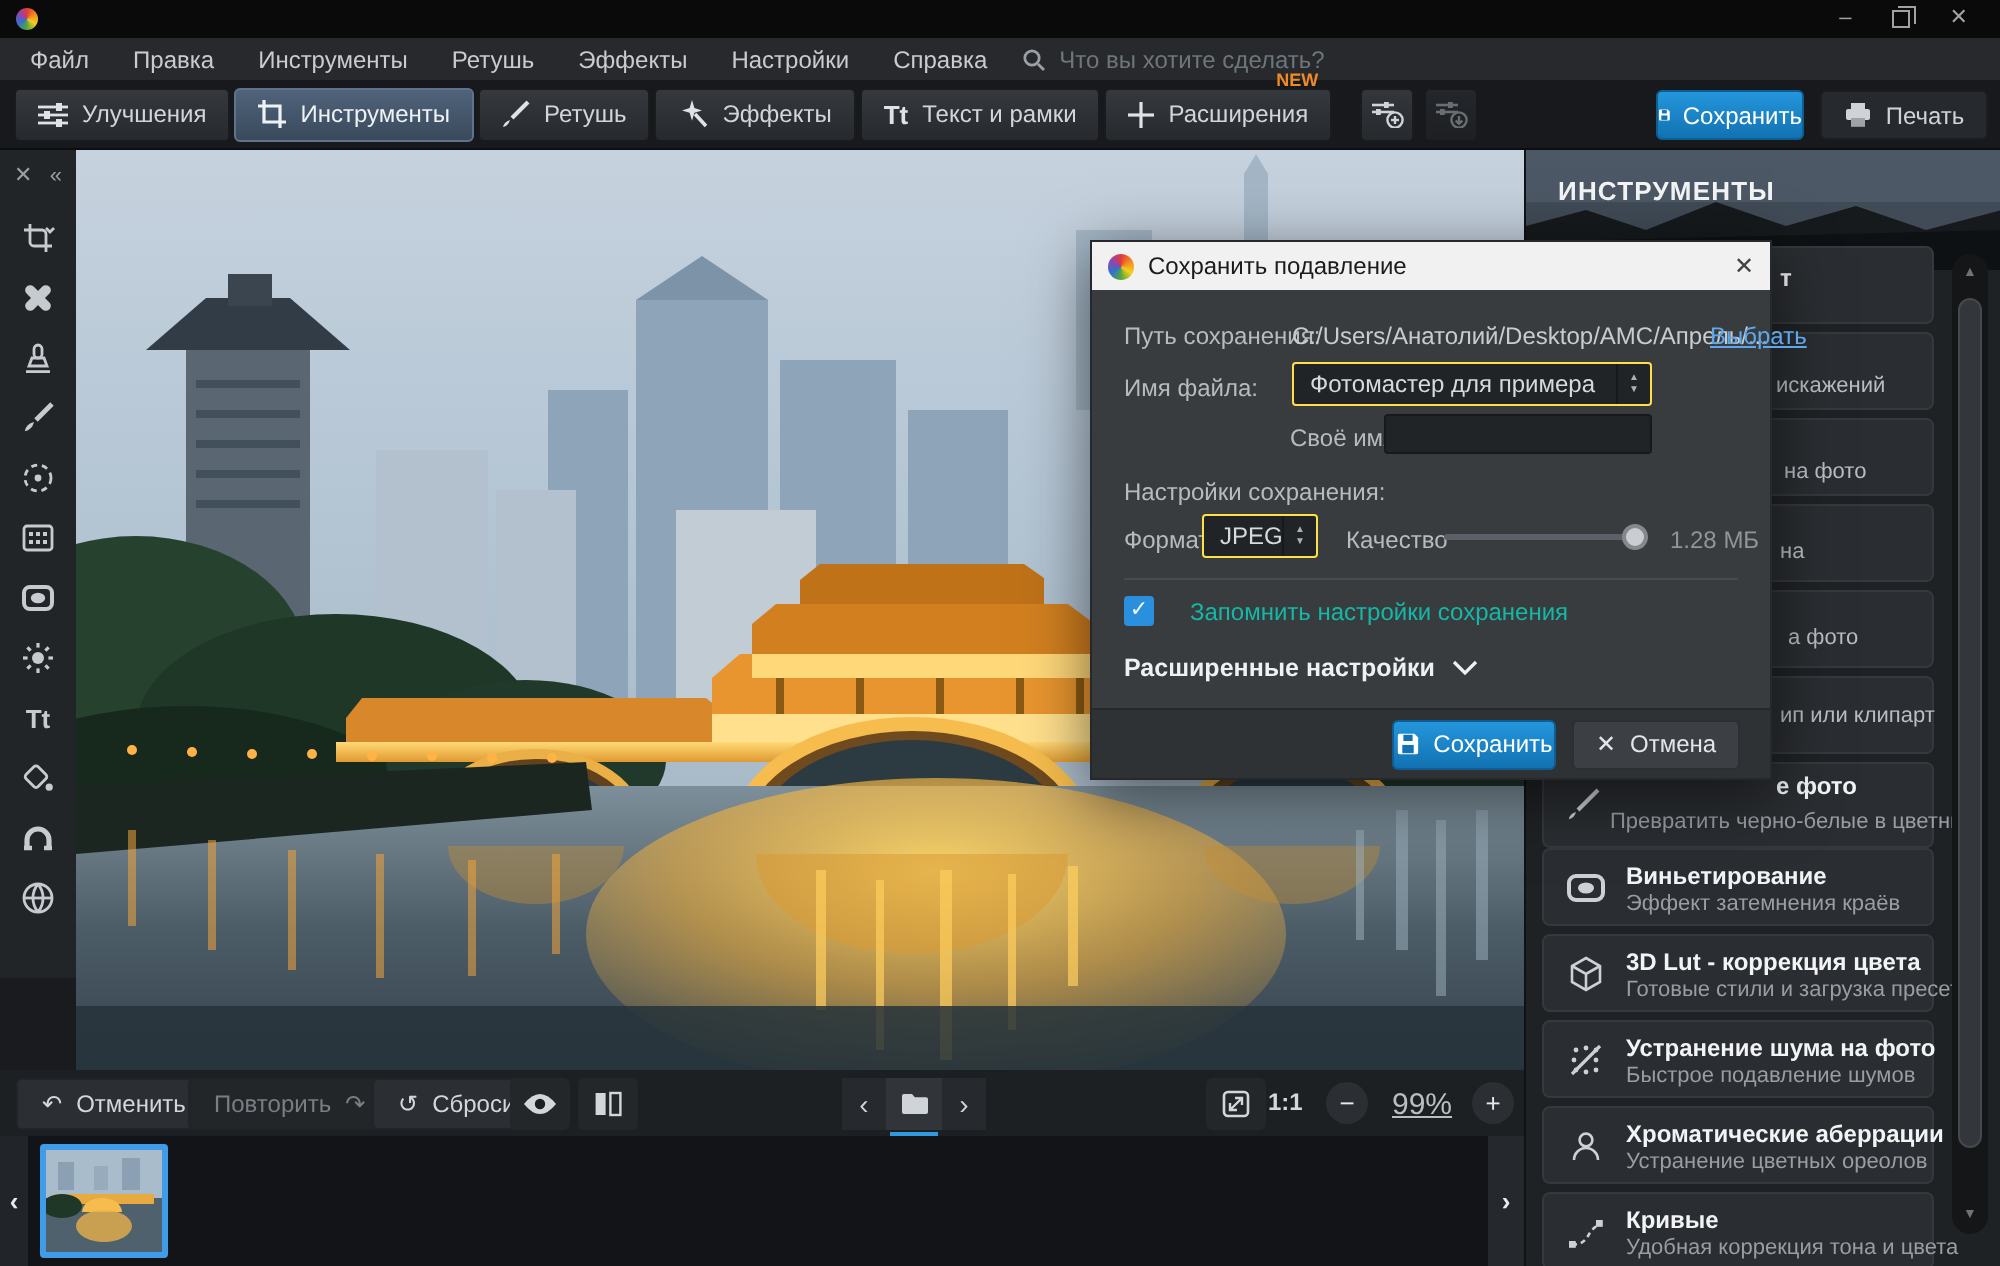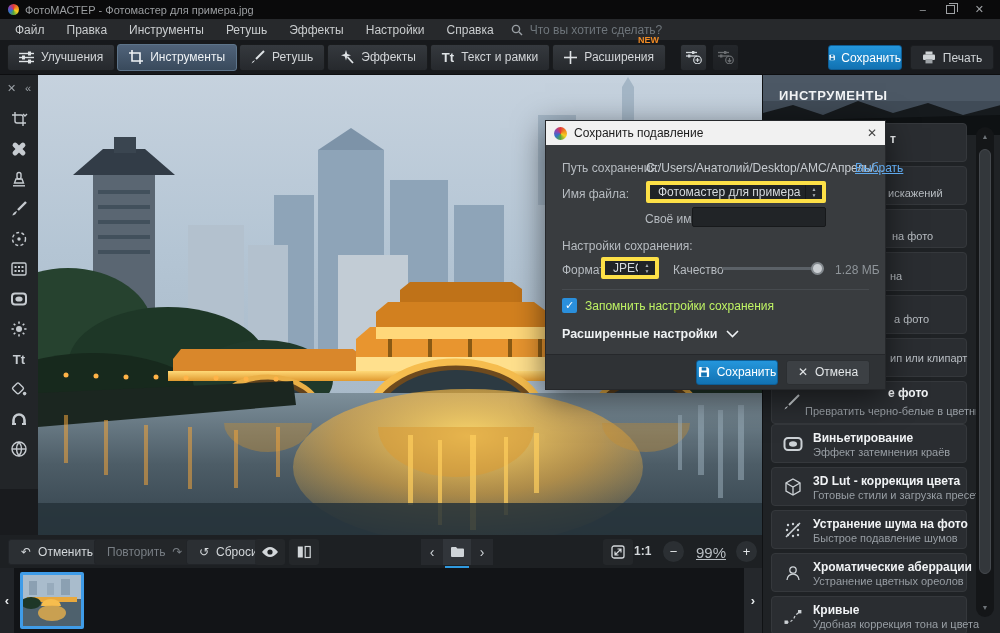--- a/index.html
+++ b/index.html
@@ -113,21 +113,21 @@
 
   
   .dialog { position:absolute; left:545px; top:120px; width:341px; height:270px; z-index:10;
     box-shadow:0 8px 30px rgba(0,0,0,.55); background:#393c3f; border:1px solid #26282b; }
   .dlg-titlebar { height:24px; background:#f1f1f1; display:flex; align-items:center; padding:0 8px; gap:7px; }
   .dlg-titlebar .dtitle { font-size:12px; color:#1b1b1b; }
   .dlg-close { margin-left:auto; color:#444; font-size:12px; }
   .dlg-label { position:absolute; font-size:12px; color:#b6bbc0; }
   .dlg-value { position:absolute; font-size:12px; color:#c7ccd1; }
   .dlg-link { position:absolute; font-size:12px; color:#5fa8ec; text-decoration:underline;margin-left:14px; }
-  .combo { position:absolute; background:#212427; border:4px solid #fde047; border-radius:2px;
+  .combo { position:absolute; background:#212427; border:1px solid #fde047; border-radius:2px;
     display:flex; align-items:center; }
   .combo .cval { flex:1; font-size:12px; color:#d6dadd; padding-left:8px; white-space:nowrap; overflow:hidden; }
   .combo .spin { width:17px; align-self:stretch; border-left:1px solid #17191b;
     display:flex; flex-direction:column; align-items:center; justify-content:center; gap:1px; }
   .combo .spin span { font-size:5px; color:#aab0b5; line-height:5px; }
   .dlg-input { position:absolute; background:#212427; border:1px solid #17191b; border-radius:2px; }
   .slider { position:absolute; height:13px; }
   .slider .track { position:absolute; left:0; right:0; top:5px; height:3px; background:#5b6167; border-radius:2px; }
   .slider .handle { position:absolute; right:0; top:0; width:13px; height:13px; border-radius:50%;
     background:#caced2; border:2px solid #83898e; }
@@ -142,21 +142,20 @@
   .dlg-cancel { width:84px; height:25px; border-radius:3px; background:#3c4044; border:1px solid #2c2f32;
     color:#e3e6e8; font-size:12px; display:flex; align-items:center; justify-content:center; gap:7px; }
 </style>
 </head>
 <body>
 
 <div id="app">
 
   <div class="titlebar">
     <div class="logo-pinwheel"></div>
-    <div class="title">ФотоМАСТЕР - Фотомастер для примера.jpg</div>
     <div class="win-controls">
       <span>–</span>
       <span class="win-max"></span>
       <span>✕</span>
     </div>
   </div>
 
   <div class="menubar">
     <span class="menu-item">Файл</span>
     <span class="menu-item">Правка</span>
@@ -718,21 +717,21 @@
       <div class="track"></div>
       <div class="handle"></div>
     </div>
     <span class="dlg-value" style="left:289px; top:142px; color:#8f959a">1.28 МБ</span>
 
     <div class="dlg-sep" style="top:168px"></div>
 
     <div class="checkbox" style="left:16px; top:177px">
       <span>✓</span>
     </div>
-    <span class="dlg-value" style="left:39px; top:178px; color:#bef264">Запомнить настройки сохранения</span>
+    <span class="dlg-value" style="left:49px; top:178px; color:#14b8a6">Запомнить настройки сохранения</span>
 
     <div class="dlg-adv" style="left:16px; top:206px">
       <span>Расширенные настройки</span>
       <svg width="13" height="8" viewBox="0 0 13 8">
         <path d="M1 1 l5.5 5.5 L12 1" stroke="#eef1f3" stroke-width="1.6" fill="none"></path>
       </svg>
     </div>
 
     <div class="dlg-footer">
       <div class="dlg-save">

